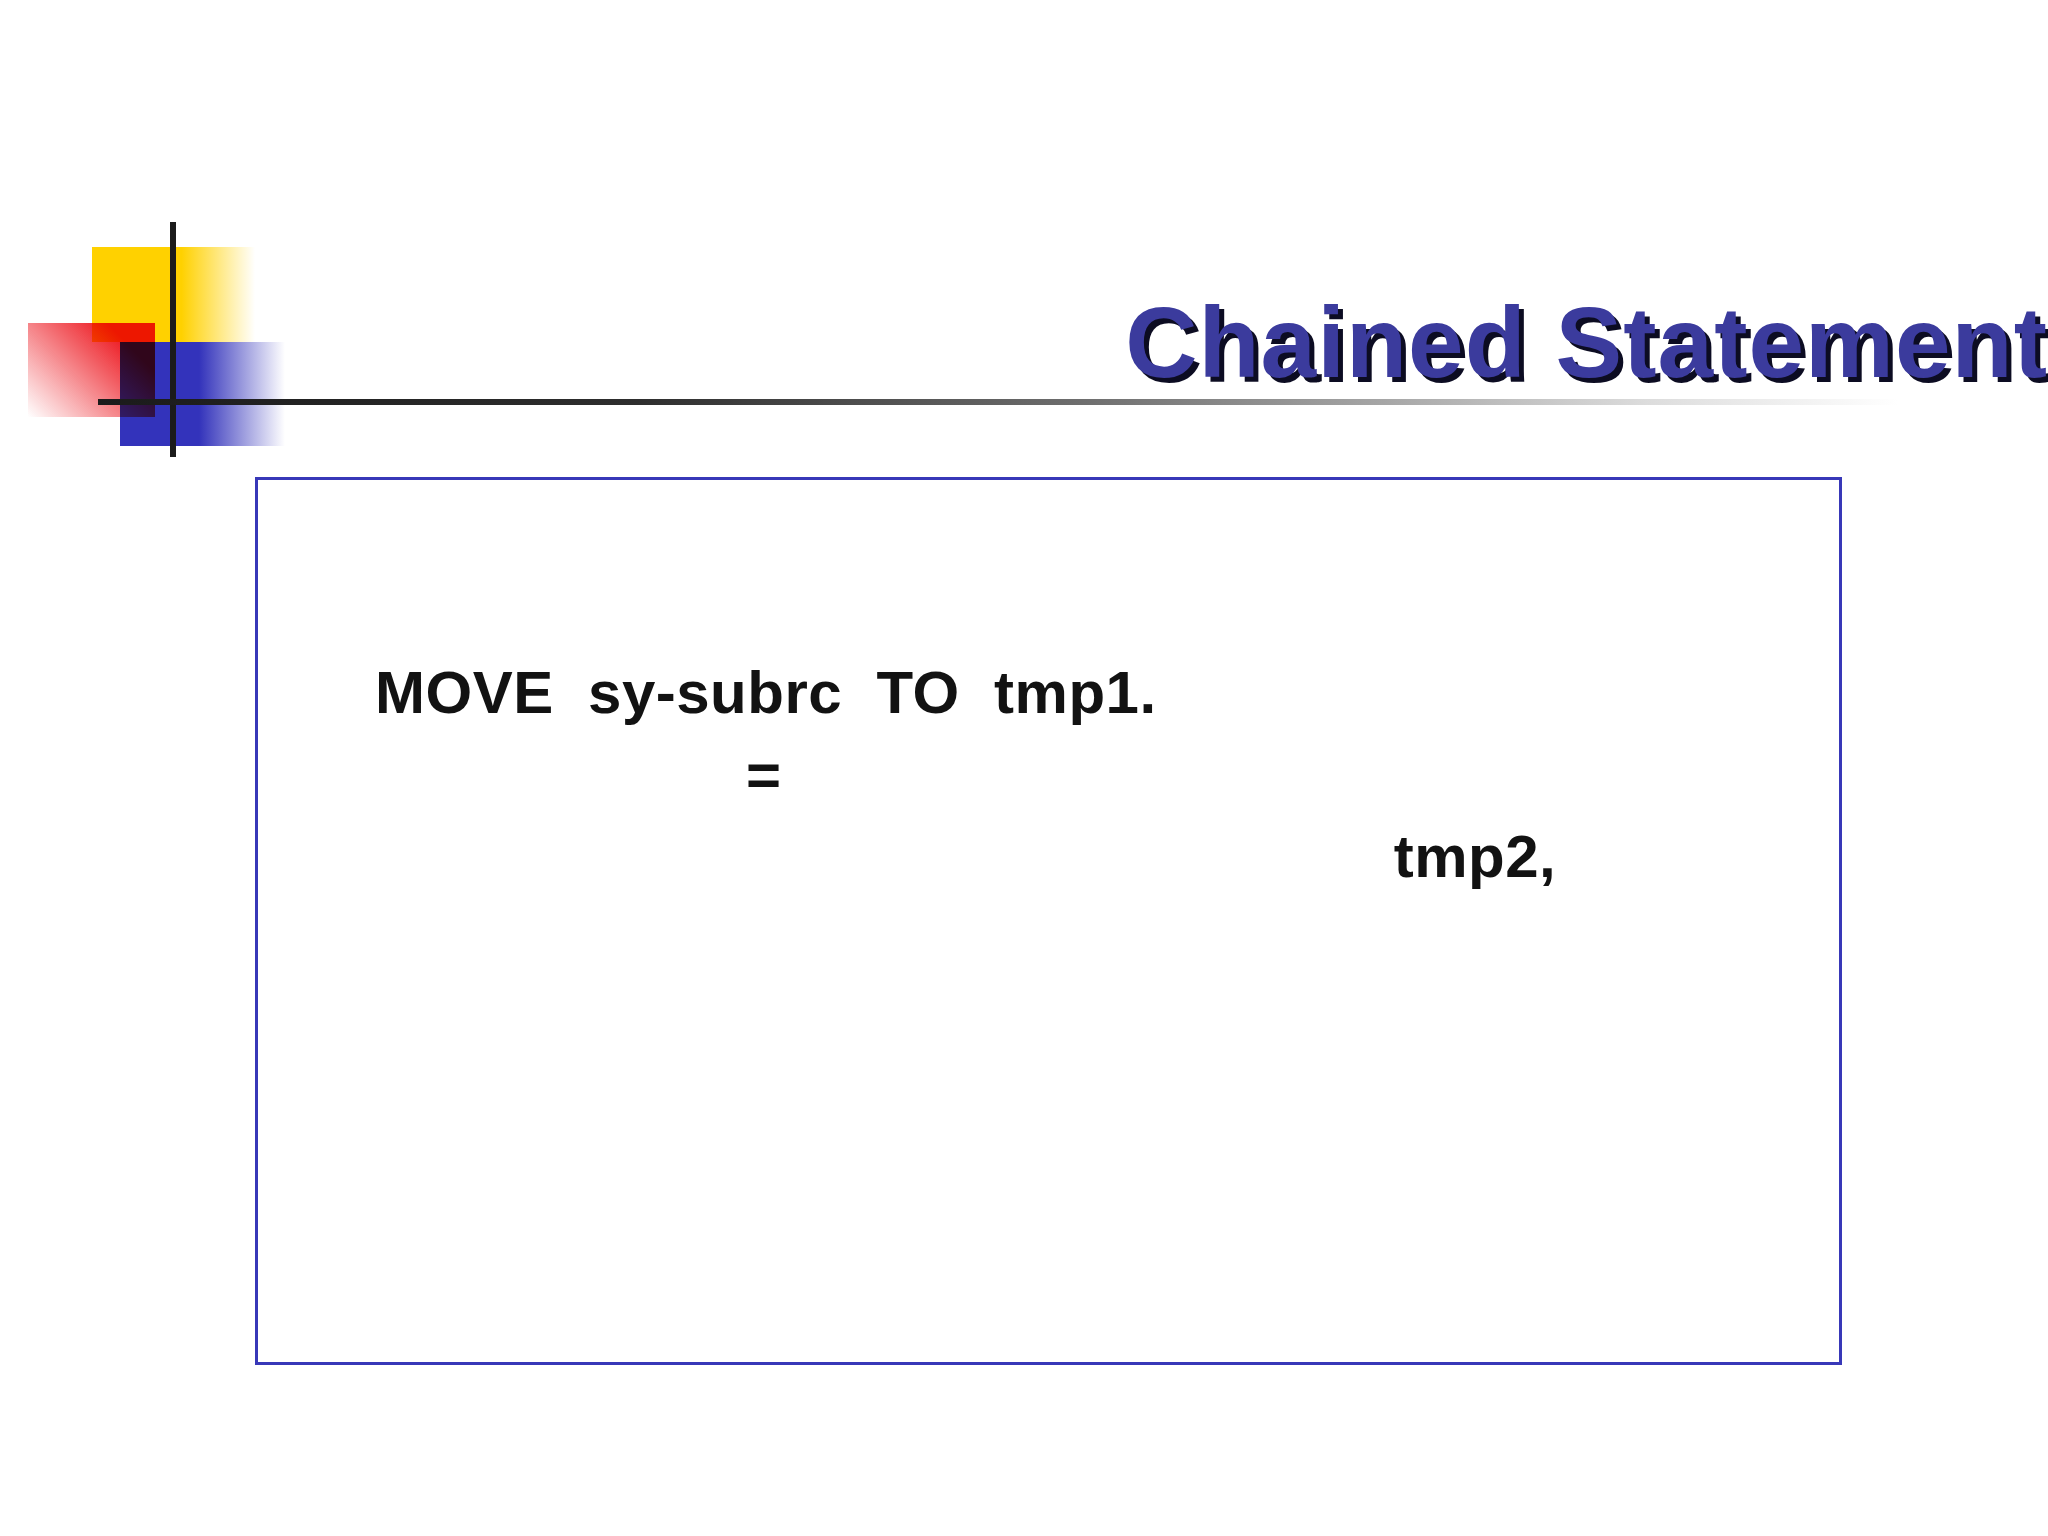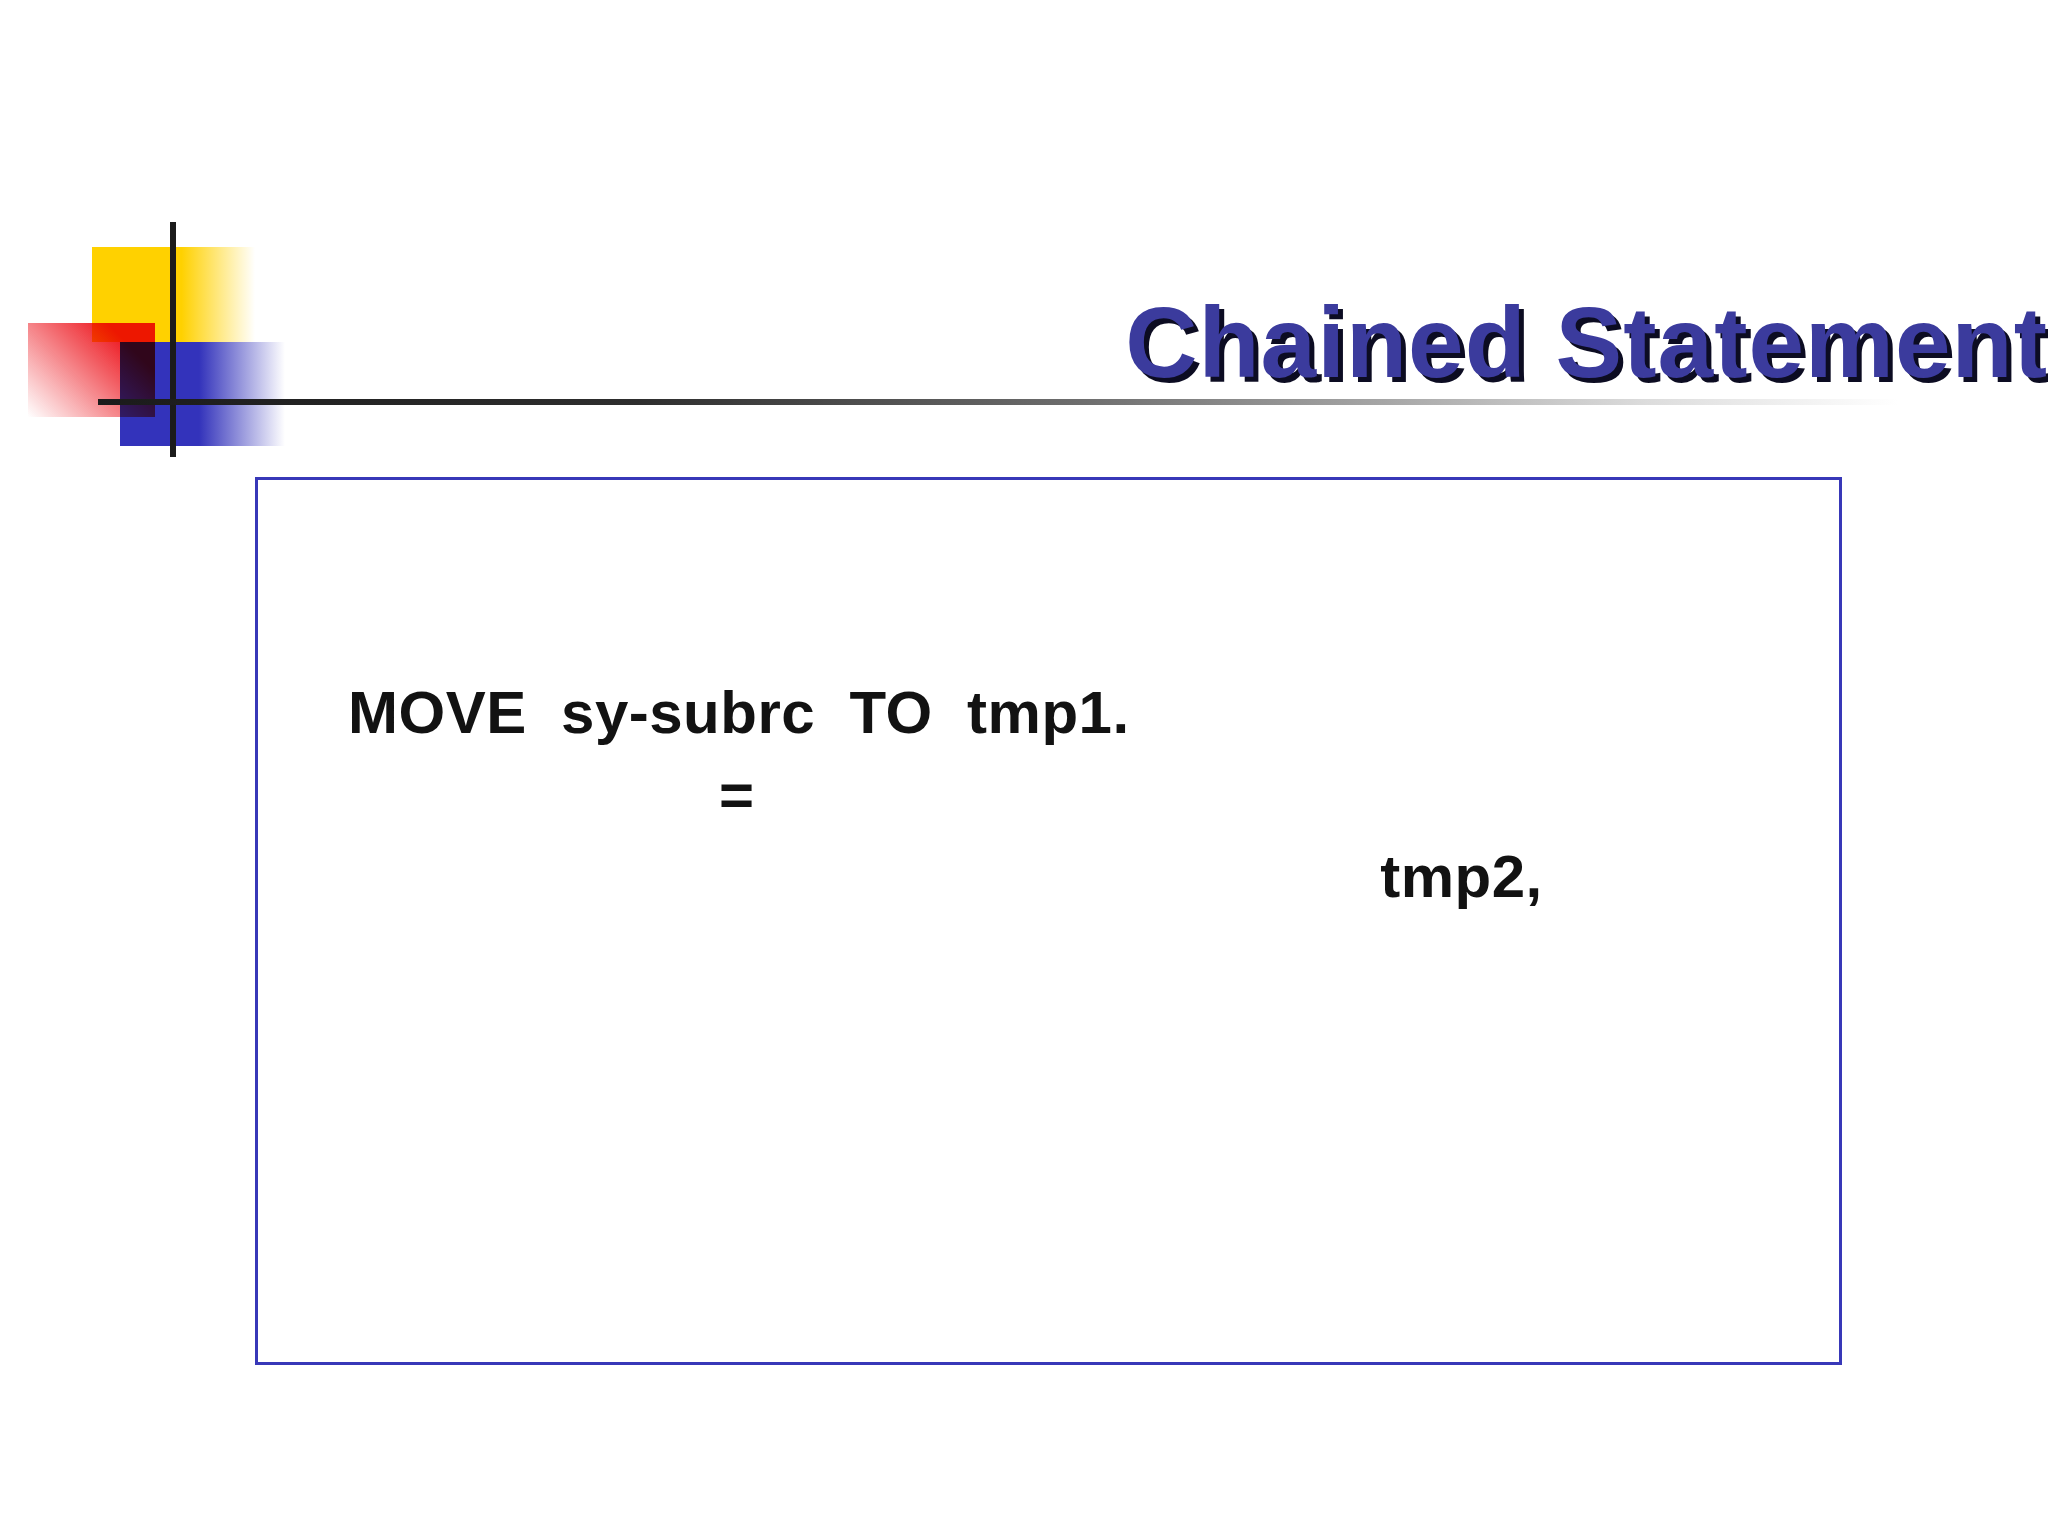--- a/index.html
+++ b/index.html
@@ -58,22 +58,21 @@
     margin-top: 33px;
   }
 
   
   .code-box {
     position: absolute; left: 255px; top: 477px; width: 1587px; height: 888px;
     border: 3px solid var(--box-border);
     background: transparent;
   }
   .code-lines {
-    padding: 172px 0 0 90px;
-    margin-top: 20px;
+    padding: 172px 0 0 117px;
   }
   .code-line {
     font-size: 60px; font-weight: bold; line-height: 82px;
     color: var(--code-text);
     white-space: pre;
     letter-spacing: 0.5px;
   }
   .code-line.indent-eq  { margin-left: 371px; }
   .code-line.indent-tmp { margin-left: 736px; text-align: center; }
 </style>

